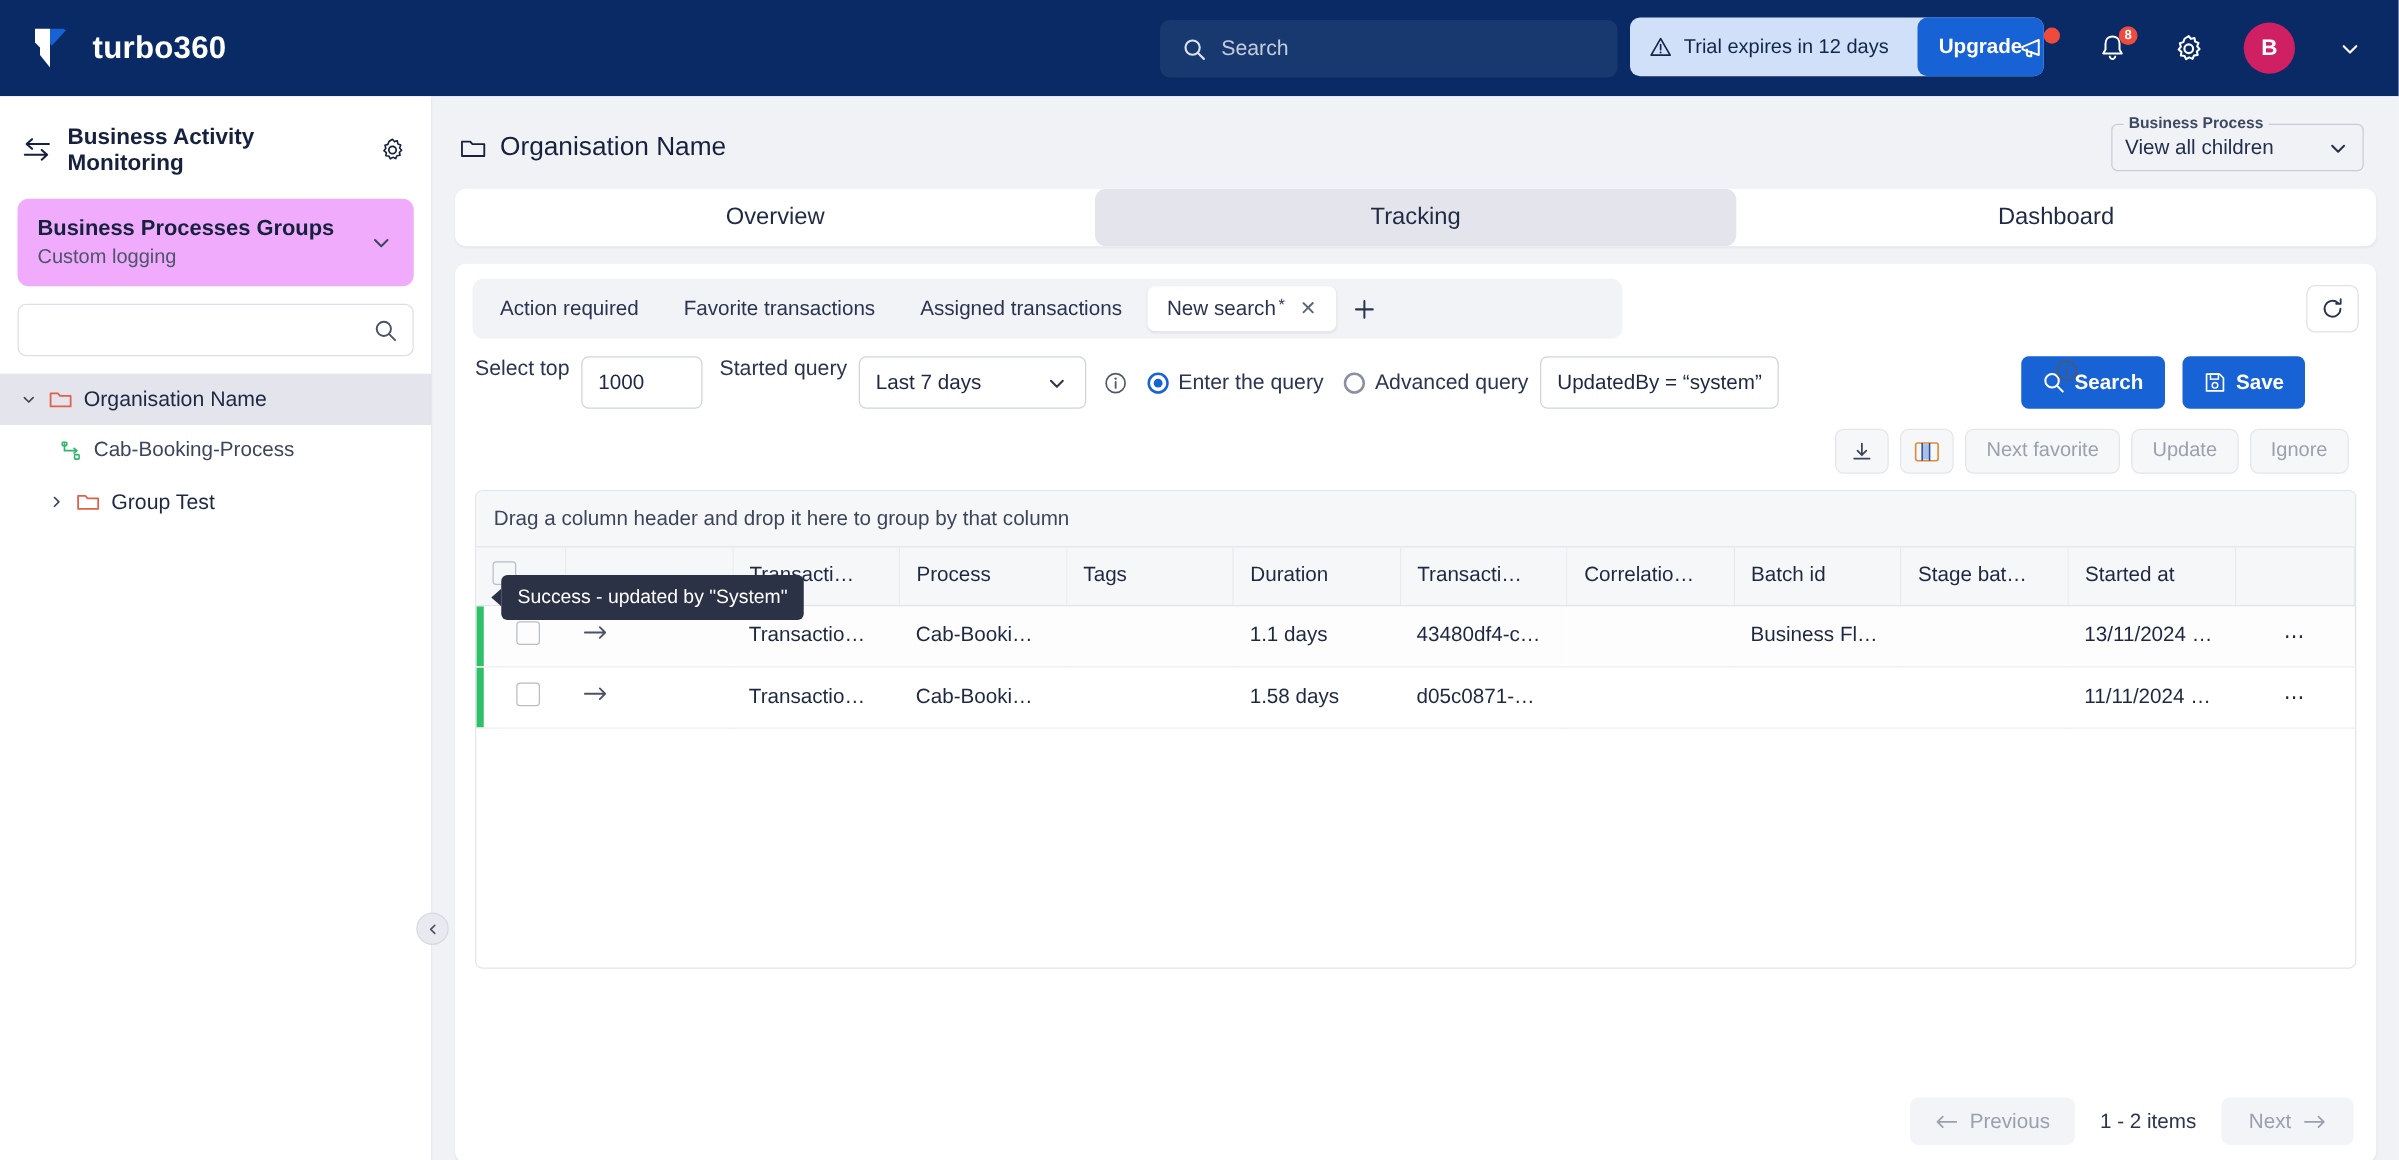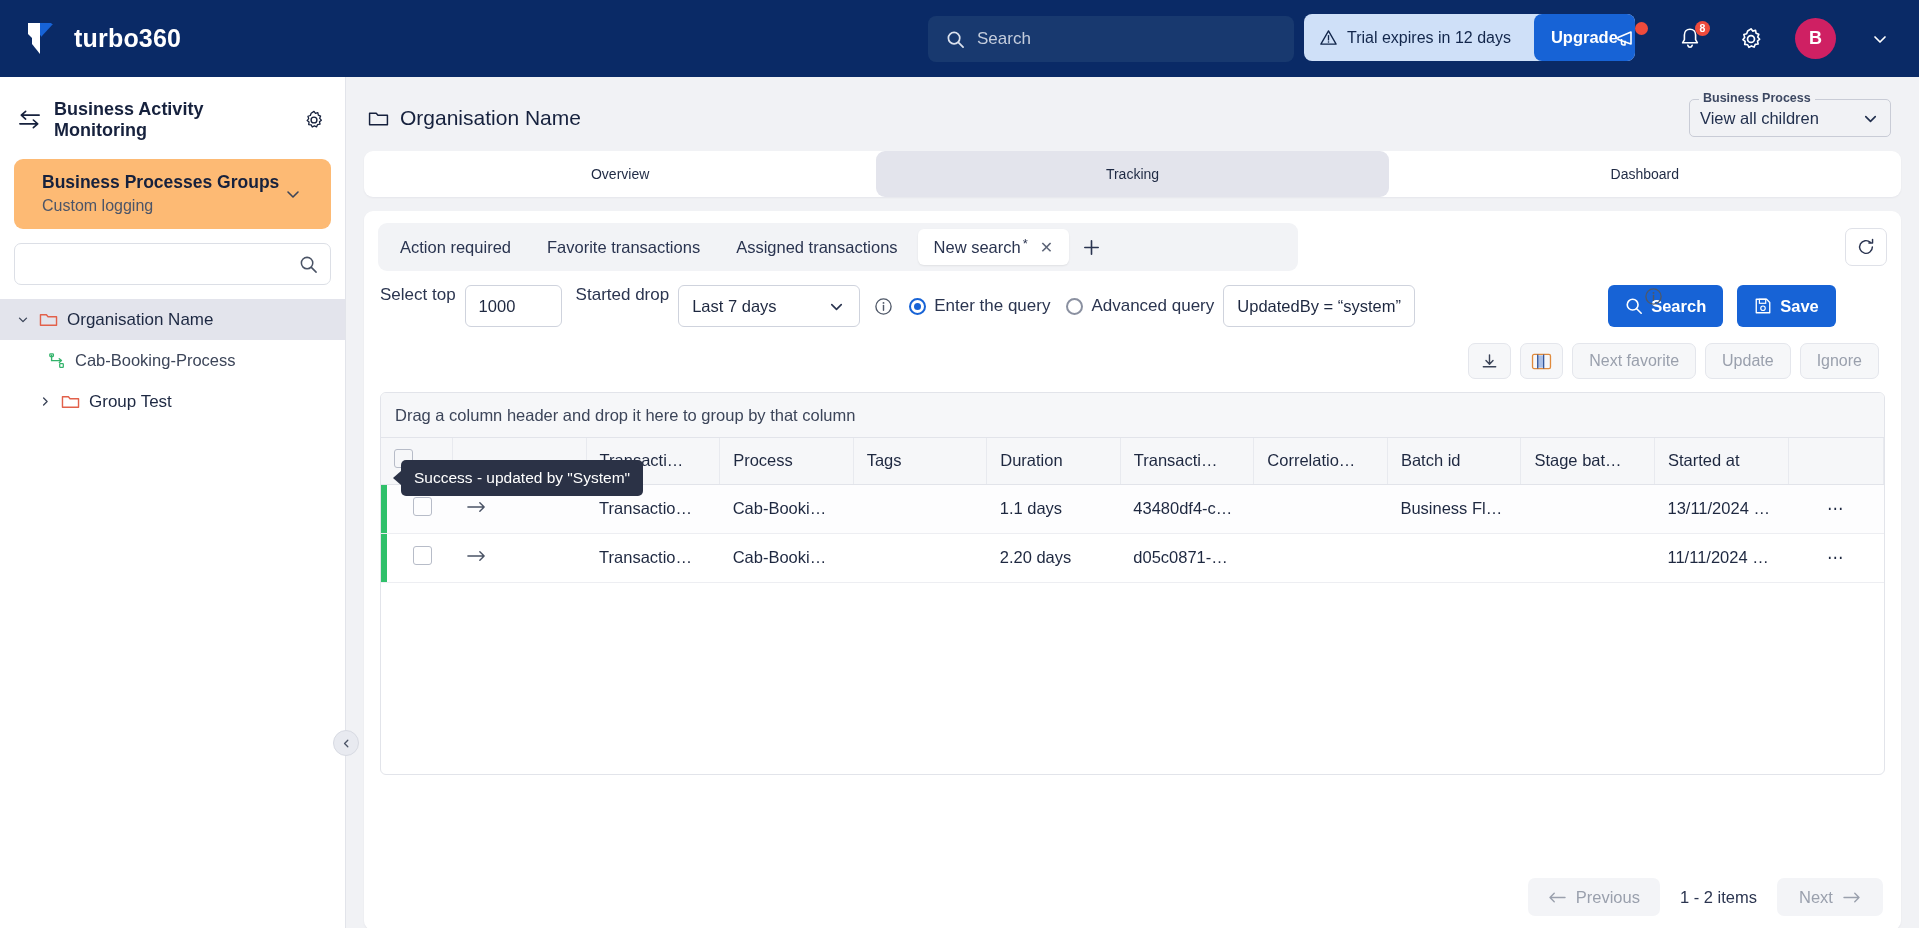--- a/index.html
+++ b/index.html
@@ -57,22 +57,22 @@
   }
 
   
   .sidebar {
     position: absolute; left: 0; top: 77px; width: 346px; height: 851px;
     background: #ffffff; border-right: 1px solid #e2e4ea;
   }
   .sb-head { display: flex; align-items: center; padding: 22px 20px 14px 16px; gap: 11px; }
   .sb-title { font-size: 18px; font-weight: 700; color: #16213d; flex: 1; }
   .sb-card {
-    margin: 4px 14px 0 14px; background: #fdba74; border-radius: 9px;
-    padding: 12px 28px; display: flex; align-items: center; cursor: pointer;
+    margin: 4px 14px 0 14px; background: #f0abfc; border-radius: 9px;
+    padding: 12px 16px; display: flex; align-items: center; cursor: pointer;
   }
   .sb-card-main { flex: 1; }
   .sb-card-t1 { font-size: 17.5px; font-weight: 700; color: #16213d; line-height: 1.35; }
   .sb-card-t2 { font-size: 16px; color: #4c5568; line-height: 1.4; }
   .sb-search {
     margin: 14px 14px 0 14px; height: 42px; border: 1px solid #dcdfe6; border-radius: 7px;
     display: flex; align-items: center; padding: 0 12px;
   }
   .sb-search input {
     border: 0; outline: 0; flex: 1; font-size: 15px; font-family: "Liberation Sans", sans-serif; background: transparent;
@@ -106,21 +106,21 @@
     font-size: 12.5px; color: #3d4862; font-weight: 700;
   }
   .bp-value { font-size: 16.5px; color: #22304e; flex: 1; }
 
   .tabs-card {
     margin: 12px 18px 0 18px; background: #fff; border-radius: 9px; height: 46px;
     display: flex; overflow: hidden; box-shadow: 0 1px 2px rgba(18,28,55,.05);
   }
   .tab {
     flex: 1; display: flex; align-items: center; justify-content: center;
-    font-size: 14px; color: #1f2a44; cursor: pointer;
+    font-size: 19px; color: #1f2a44; cursor: pointer;
   }
   .tab.active { background: #e3e4ec; border-radius: 9px; font-weight: 400; }
 
   .panel {
     margin: 14px 18px 0 18px; background: #fff; border-radius: 9px;
     height: 719px; position: relative; box-shadow: 0 1px 2px rgba(18,28,55,.05);
   }
 
   .stabs-row { display: flex; align-items: center; padding: 12px 14px 0 14px; }
   .stabs {
@@ -401,21 +401,21 @@
         </div>
       </div>
 
       <div class="query-row">
         <div class="field-group">
           <span class="field-label">Select top</span>
           <div class="input-box w-top">1000</div>
         </div>
 
         <div class="field-group">
-          <span class="field-label">Started drop</span>
+          <span class="field-label">Started query</span>
           <div class="input-box w-from">
             <span>Last 7 days</span>
             <svg width="19" height="19" viewBox="0 0 20 20" fill="none">
               <path d="M5 8 L10 13 L15 8" stroke="#2b3550" stroke-width="1.7" stroke-linecap="round" stroke-linejoin="round"></path>
             </svg>
           </div>
         </div>
 
         <div class="field-group query-field">
           <div class="radio-line" style="gap:16px;">
@@ -542,21 +542,21 @@
                 <span class="cb" style="margin-left:19px;"></span>
               </td>
               <td>
                 <svg width="21" height="16" viewBox="0 0 22 16" fill="none">
                   <path d="M2 8 L19 8 M14.5 3.5 L19 8 L14.5 12.5" stroke="#4a5365" stroke-width="1.5" stroke-linecap="round" stroke-linejoin="round"></path>
                 </svg>
               </td>
               <td>Transactio…</td>
               <td>Cab-Booki…</td>
               <td></td>
-              <td>2.20 days</td>
+              <td>1.58 days</td>
               <td>d05c0871-…</td>
               <td></td>
               <td></td>
               <td></td>
               <td>11/11/2024 …</td>
               <td class="ellipsis-btn">⋯</td>
             </tr>
           </tbody>
         </table>
 

